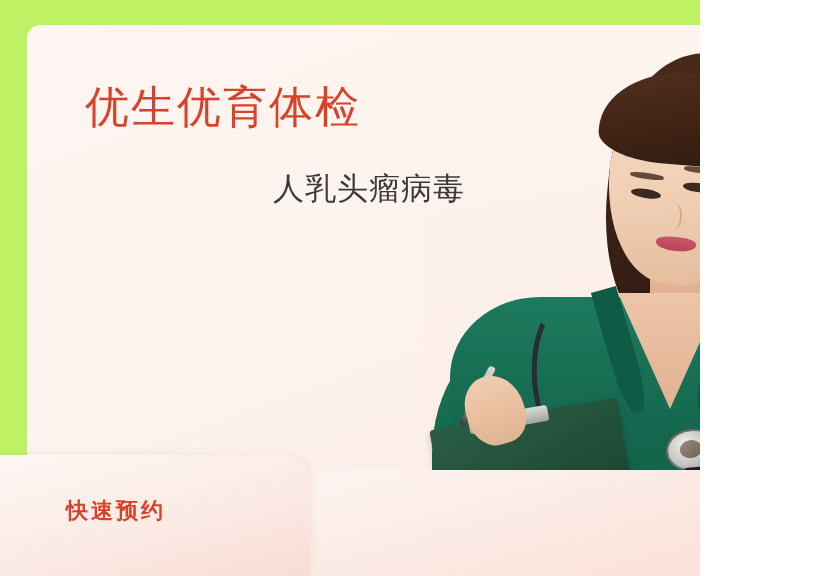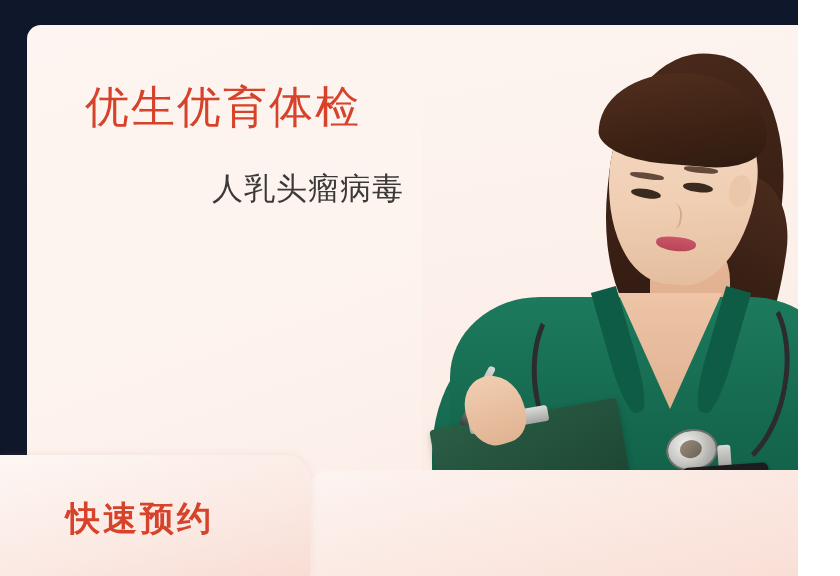--- a/index.html
+++ b/index.html
@@ -9,23 +9,23 @@
   }
   body {
     width: 840px;
     height: 576px;
     overflow: hidden;
     font-family: "Liberation Sans", "DejaVu Sans", sans-serif;
   }
 
   #banner {
     position: relative;
-    width: 798px;
+    width: 700px;
     height: 576px;
-    background: #0f172a;
+    background: #bef264;
     overflow: hidden;
   }
 
   
   .card {
     position: absolute;
     left: 27px;
     top: 25px;
     width: 785px;
     height: 551px;
@@ -51,21 +51,21 @@
     margin: 0 0 44px 0;
     white-space: nowrap;
   }
   .item {
     font-size: 31px;
     line-height: 1;
     font-weight: 400;
     color: #3c3a39;
     letter-spacing: 1px;
     margin: 16px 0 40px 0;
-    text-align: center;
+    text-align: right;
     padding-left: 66px;
     white-space: nowrap;
   }
   .item:last-child { margin-bottom: 0; }
 
   
   .photo {
     position: absolute;
     left: 395px;
     top: 0;
@@ -338,21 +338,21 @@
     height: 121px;
     background: linear-gradient(165deg, #fdf7f4 0%, #fbe9e3 60%, #f8ddd4 100%);
     border-radius: 0 26px 0 0;
     z-index: 9;
     box-shadow: 2px -2px 6px rgba(200,140,120,.10);
   }
   .cta-label {
     position: absolute;
     left: 66px;
     top: 496px;
-    font-size: 34px;
+    font-size: 22px;
     font-weight: bold;
     color: #d6432a;
     letter-spacing: 3px;
     z-index: 11;
     white-space: nowrap;
   }
   .bottom-title {
     position: absolute;
     left: 367px;
     top: 511px;

